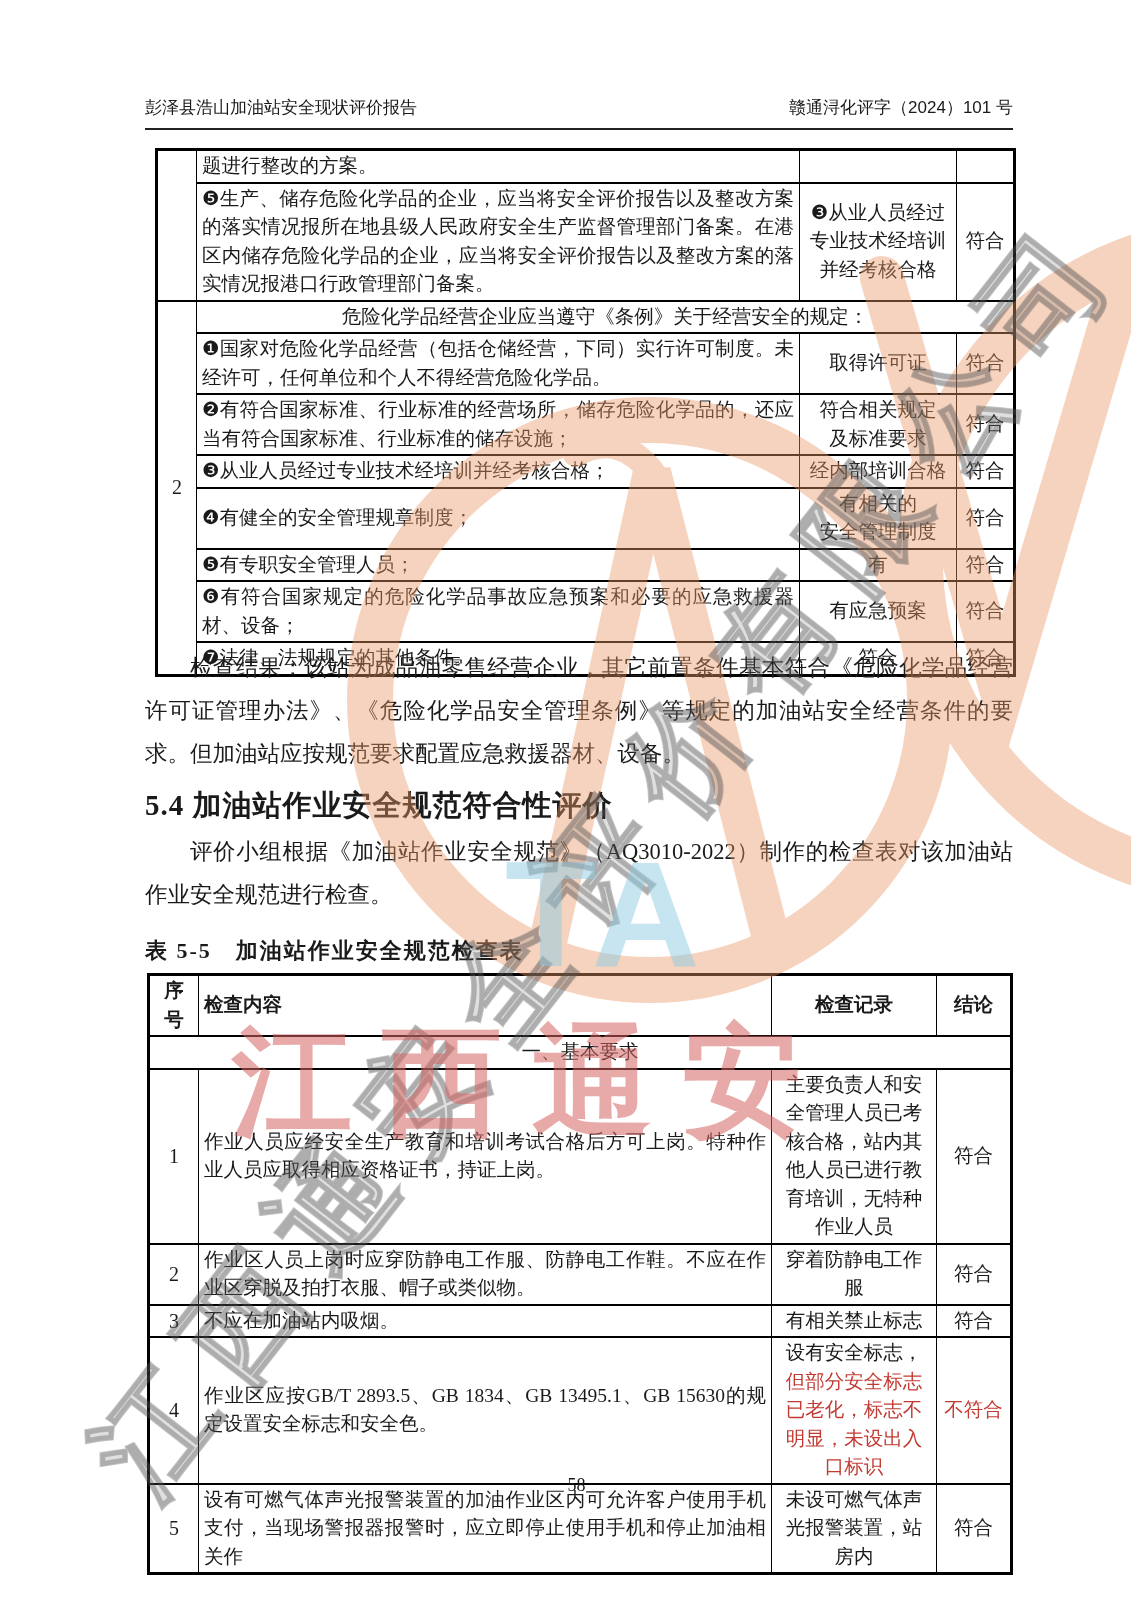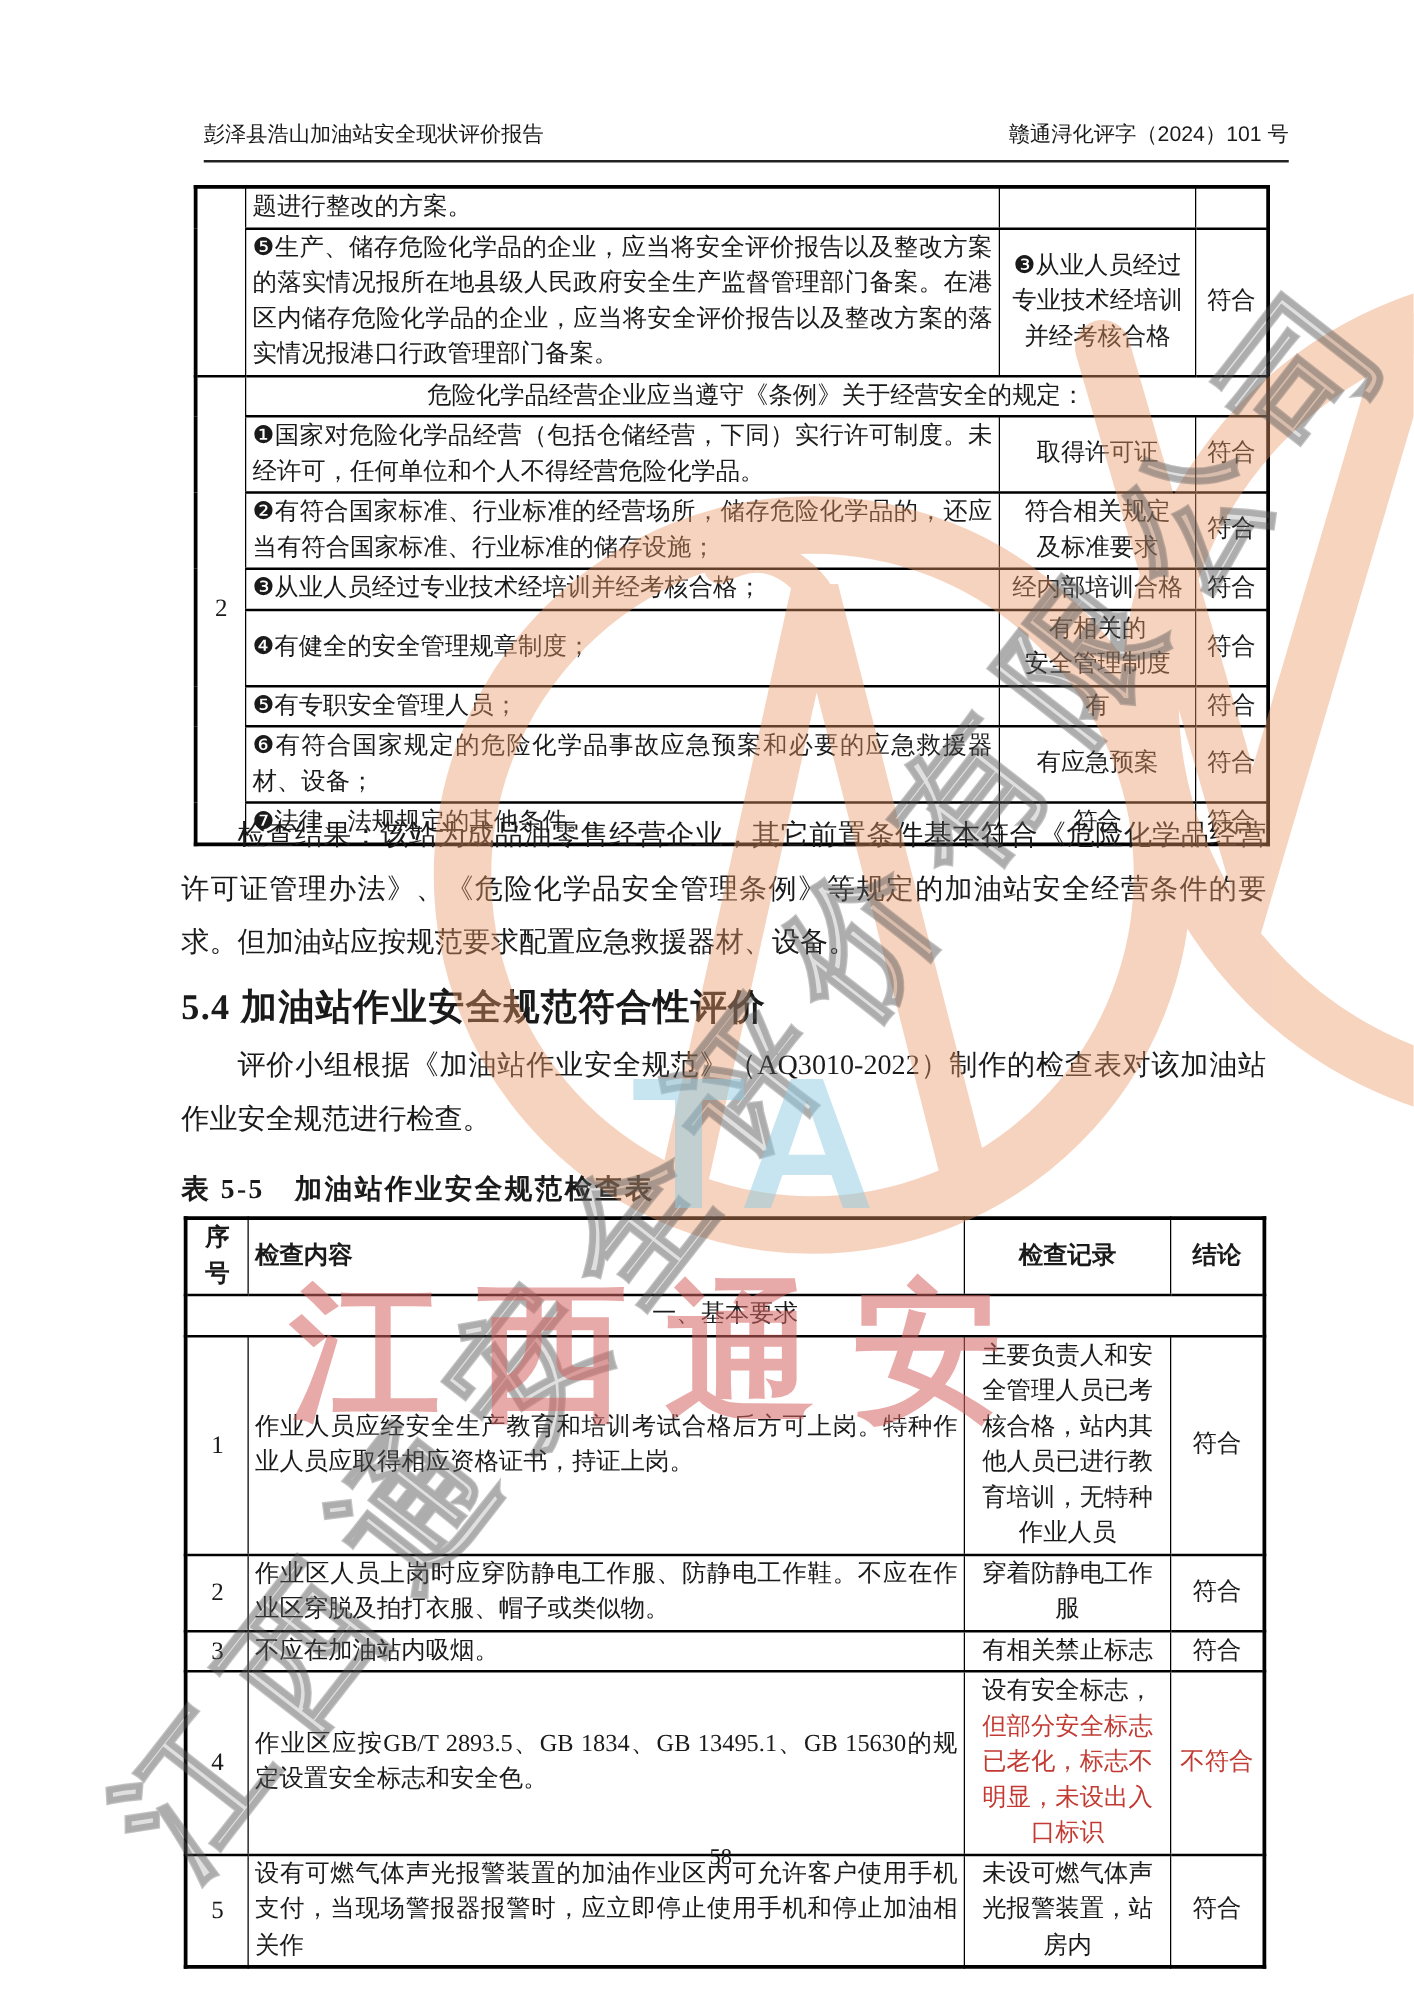--- a/index.html
+++ b/index.html
@@ -6,21 +6,21 @@
   body{
     width:1131px;height:1600px;position:relative;background:#ffffff;
     font-family:"Liberation Serif","DejaVu Serif",serif;color:#1a1a1a;
     overflow:hidden;
   }
   
   .page-header{
     position:absolute;left:145px;top:96px;width:868px;
     display:flex;justify-content:space-between;align-items:flex-end;
     font-family:"Liberation Sans","DejaVu Sans",sans-serif;
-    font-size:17px;border-bottom:2px solid #222;padding-bottom:9px;margin-left:18px;
+    font-size:17px;border-bottom:2px solid #222;padding-bottom:9px;
   }
   
   table.doc{border-collapse:collapse;table-layout:fixed;position:absolute;background:transparent;}
   table.doc{border:3px solid #000;}
   table.doc td,table.doc th{
     border:1px solid #000;border-top-width:2px;border-bottom-width:2px;
     padding:1px 5px;vertical-align:middle;overflow:hidden;
     font-weight:normal;
   }
   #table1{left:155px;top:148px;width:858px;font-size:19.5px;line-height:28.5px;}

